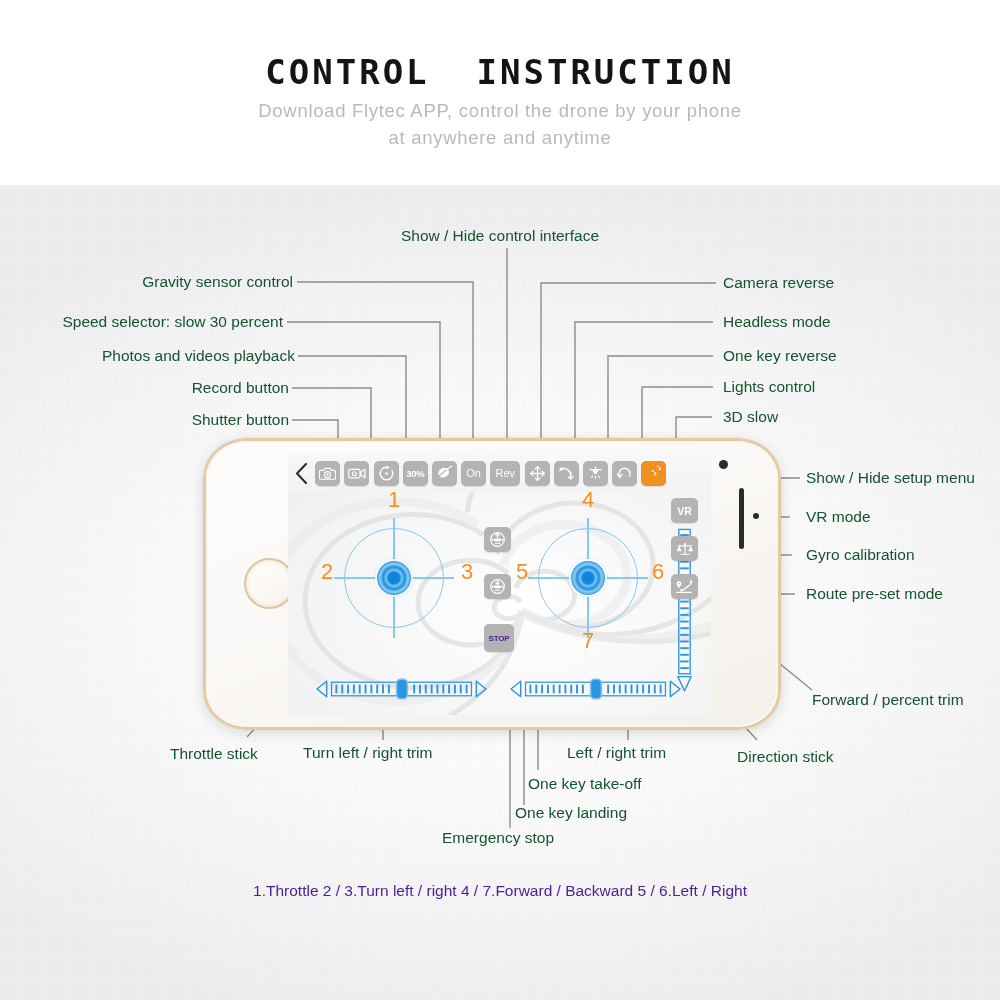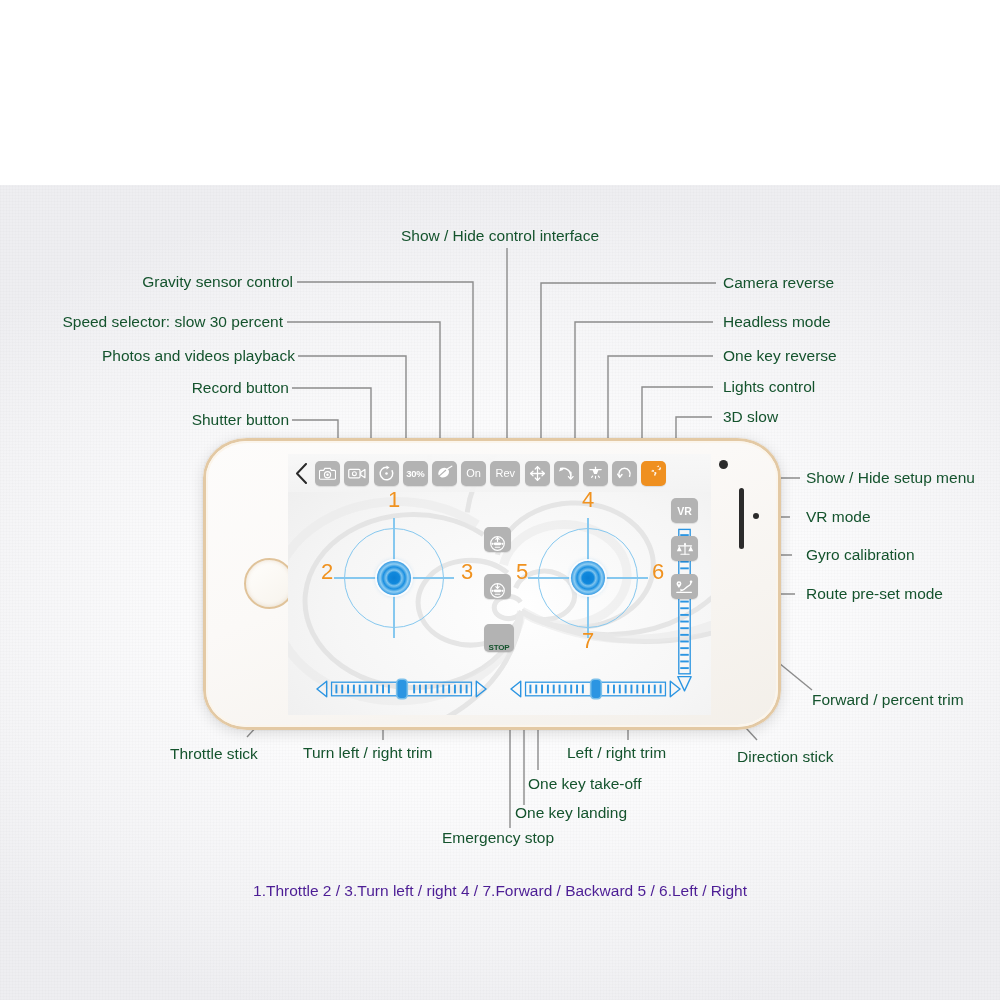--- a/index.html
+++ b/index.html
@@ -134,34 +134,39 @@
   }
   .num{
     position:absolute;color:#f0921f;font-size:22px;font-weight:400;
     font-family:"Liberation Sans",sans-serif;
   }
   
   .htrim{position:absolute;width:171px;height:22px;}
   
   .midbtn{
     position:absolute;width:27px;height:25px;border-radius:5px;background:#b3b3b3;
-    display:flex;align-items:flex-end;justify-content:center;color:#14532d;
+    display:flex;align-items:center;justify-content:center;color:#4c1d95;
     box-shadow:0 1px 1px rgba(0,0,0,.10);
   }
   .midbtn span{font-size:8px;font-weight:700;letter-spacing:-.2px;}
   
   #legend{
     position:absolute;left:0;top:882px;width:1000px;text-align:center;
     font-size:15.5px;color:#4c1d95;
   }
 </style>
 </head>
 <body>
 
 <div id="header">
+  <div id="title">CONTROL  INSTRUCTION</div>
+  <div id="subtitle">
+    <div>Download Flytec APP, control the drone by your phone</div>
+    <div>at anywhere and anytime</div>
+  </div>
 </div>
 
 <div id="panel">
   <div class="noise"></div>
 </div>
 
 <svg id="lines" viewBox="0 0 1000 1000" xmlns="http://www.w3.org/2000/svg">
   <g stroke="#8c8c8c" stroke-width="1.4" fill="none" shape-rendering="geometricPrecision">
 
     <path d="M292,420 L338,420 L338,462"></path>

